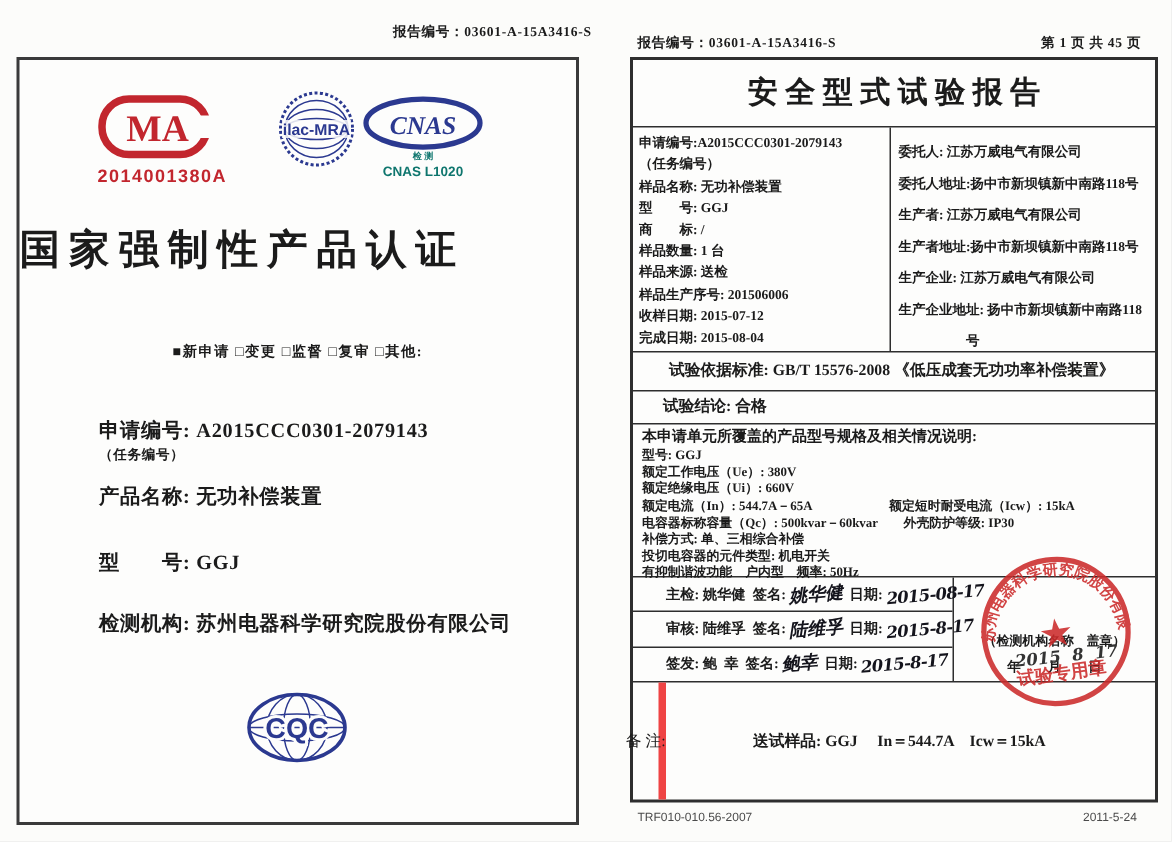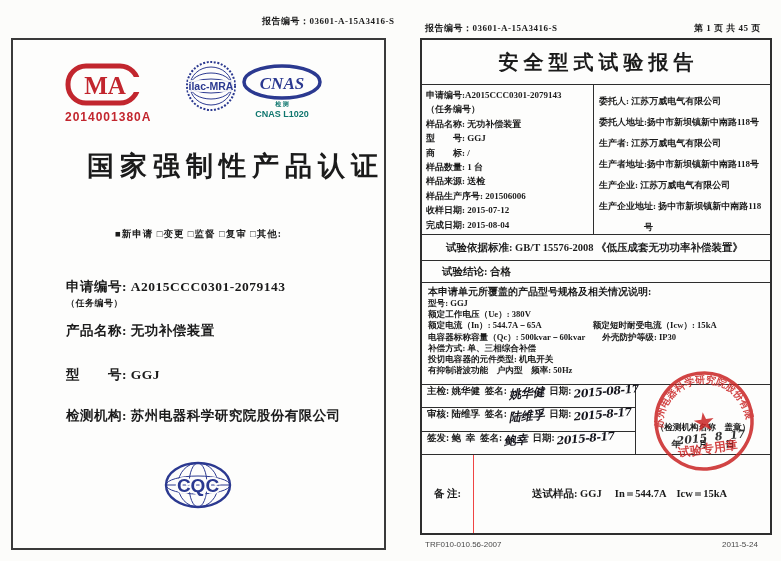--- a/index.html
+++ b/index.html
@@ -7,21 +7,21 @@
           font-family:"Liberation Serif","DejaVu Serif",serif;color:#1b1b1b;}
   .hdr{position:absolute;font-size:9px;font-weight:bold;letter-spacing:.5px;white-space:pre;}
   
   #left-page{position:absolute;left:11px;top:38px;width:371px;height:508px;border:2px solid #3a3a3a;background:#fdfdfc;}
   .logo{position:absolute;}
   .cma-num{position:absolute;left:52px;top:70px;color:#c2262e;font-weight:bold;font-size:12px;letter-spacing:1px;font-family:"Liberation Sans",sans-serif;}
   .cnas-sub{position:absolute;left:226px;top:60px;width:86px;text-align:center;color:#0f766e;font-weight:bold;
             font-family:"Liberation Sans",sans-serif;}
   .cnas-sub .s1{font-size:6px;display:block;}
   .cnas-sub .s2{font-size:9px;display:block;}
-  .lp-title{position:absolute;left:0;width:100%;text-align:right;font-weight:bold;letter-spacing:6px;}
+  .lp-title{position:absolute;left:0;width:100%;text-align:left;font-weight:bold;letter-spacing:6px;}
   #lp-title1{top:108px;font-size:27px;}
   #lp-title2{top:148px;font-size:26px;}
   #lp-checks{position:absolute;left:0;top:188px;width:100%;text-align:center;font-size:9.5px;font-weight:bold;letter-spacing:1px;}
   .lp-field{position:absolute;left:53px;font-size:13.5px;font-weight:bold;letter-spacing:.5px;white-space:pre;}
   #lp-f1{top:238px;}
   #lp-f2{top:257px;font-size:9px;}
   #lp-f3{top:282px;}
   #lp-f4{top:326px;}
   #lp-f5{top:367px;}
   #cqc-logo{position:absolute;left:150px;top:420px;}
@@ -34,36 +34,36 @@
   #info-left .line{font-size:9px;font-weight:bold;line-height:14.4px;white-space:pre-wrap;}
   #info-right{box-sizing:border-box;flex:1;padding:6px 2px 0 5px;}
   #info-right .line{font-size:9px;font-weight:bold;line-height:21px;white-space:pre-wrap;}
   #r-standard{height:26px;line-height:26px;padding-left:24px;font-size:10.5px;font-weight:bold;white-space:pre;}
   #r-conclusion{height:22px;line-height:22px;padding-left:20px;font-size:10.5px;font-weight:bold;white-space:pre;}
   #r-spec{height:102px;padding:2px 0 0 6px;box-sizing:border-box;}
   #spec-heading{font-size:10px;font-weight:bold;line-height:13px;}
   #spec-lines .line{font-size:8.6px;font-weight:bold;line-height:11.2px;white-space:pre-wrap;}
   #r-sign{height:70px;display:flex;}
   #sign-left{box-sizing:border-box;width:214px;border-right:1px solid #2e2e2e;display:flex;flex-direction:column;}
-  .sig-row{box-sizing:border-box;flex:1;border-bottom:1px solid #2e2e2e;display:flex;
-           padding-left:5px;font-size:9.5px;font-weight:bold;white-space:pre;}
+  .sig-row{box-sizing:border-box;flex:1;border-bottom:1px solid #2e2e2e;display:flex;align-items:center;
+           padding-left:22px;font-size:9.5px;font-weight:bold;white-space:pre;}
   .sig-row:last-child{border-bottom:none;}
   .sig-script{font-family:"DejaVu Serif",serif;font-style:italic;font-weight:bold;font-size:12px;color:#14141c;
               transform:rotate(-5deg);display:inline-block;margin:0 2px;}
   .sig-date{font-size:11px;letter-spacing:-.5px;}
   #stamp-cell{position:relative;flex:1;overflow:visible;}
   #stamp{position:absolute;left:16px;top:-16px;width:104px;height:104px;z-index:3;opacity:.88;transform:rotate(-8deg);}
   #stamp-caption{position:absolute;left:0;top:37px;width:100%;text-align:center;font-size:8.6px;font-weight:bold;z-index:2;white-space:pre;}
   #stamp-dateline{position:absolute;left:0;top:53px;width:100%;text-align:center;font-size:9px;font-weight:bold;z-index:2;white-space:pre;}
   #stamp-handdate{position:absolute;left:8px;top:46px;width:100%;text-align:center;z-index:4;
                   font-family:"DejaVu Serif",serif;font-style:italic;font-weight:bold;font-size:11px;
                   color:#333;transform:rotate(-6deg);white-space:pre;}
   #r-remark{height:78px;display:flex;border-bottom:none;}
-  #remark-label{box-sizing:border-box;width:52px;border-right:1px solid #ef4444;display:flex;align-items:center;
-                justify-content:center;font-size:10.5px;font-weight:bold;white-space:pre;}
+  #remark-label{box-sizing:border-box;width:22px;border-right:5px solid #ef4444;display:flex;align-items:center;
+                justify-content:center;font-size:10.5px;font-weight:normal;white-space:pre;}
   #remark-value{flex:1;display:flex;align-items:center;padding-left:58px;font-size:10.5px;font-weight:bold;white-space:pre;}
   
   .foot{position:absolute;top:540px;font-size:8px;color:#4a4a4a;font-family:"Liberation Sans",sans-serif;}
   #foot-doc{left:425px;}
   #foot-date{left:722px;}
 </style>
 </head>
 <body>
 
 <div id="screen">
@@ -147,20 +147,21 @@
     </div>
 
     <div class="row" id="r-standard">试验依据标准: GB/T 15576-2008 《低压成套无功功率补偿装置》</div>
     <div class="row" id="r-conclusion">试验结论: 合格</div>
 
     <div class="row" id="r-spec">
       <div id="spec-heading">本申请单元所覆盖的产品型号规格及相关情况说明:</div>
       <div id="spec-lines">
           <div class="line">型号: GGJ</div>
           <div class="line">额定工作电压（Ue）: 380V</div>
+          <div class="line">额定绝缘电压（Ui）: 660V</div>
           <div class="line">额定电流（In）: 544.7A－65A　　　　　　额定短时耐受电流（Icw）: 15kA</div>
           <div class="line">电容器标称容量（Qc）: 500kvar－60kvar　　外壳防护等级: IP30</div>
           <div class="line">补偿方式: 单、三相综合补偿</div>
           <div class="line">投切电容器的元件类型: 机电开关</div>
           <div class="line">有抑制谐波功能　户内型　频率: 50Hz</div>
         </div>
     </div>
 
     <div class="row" id="r-sign">
       <div id="sign-left">

